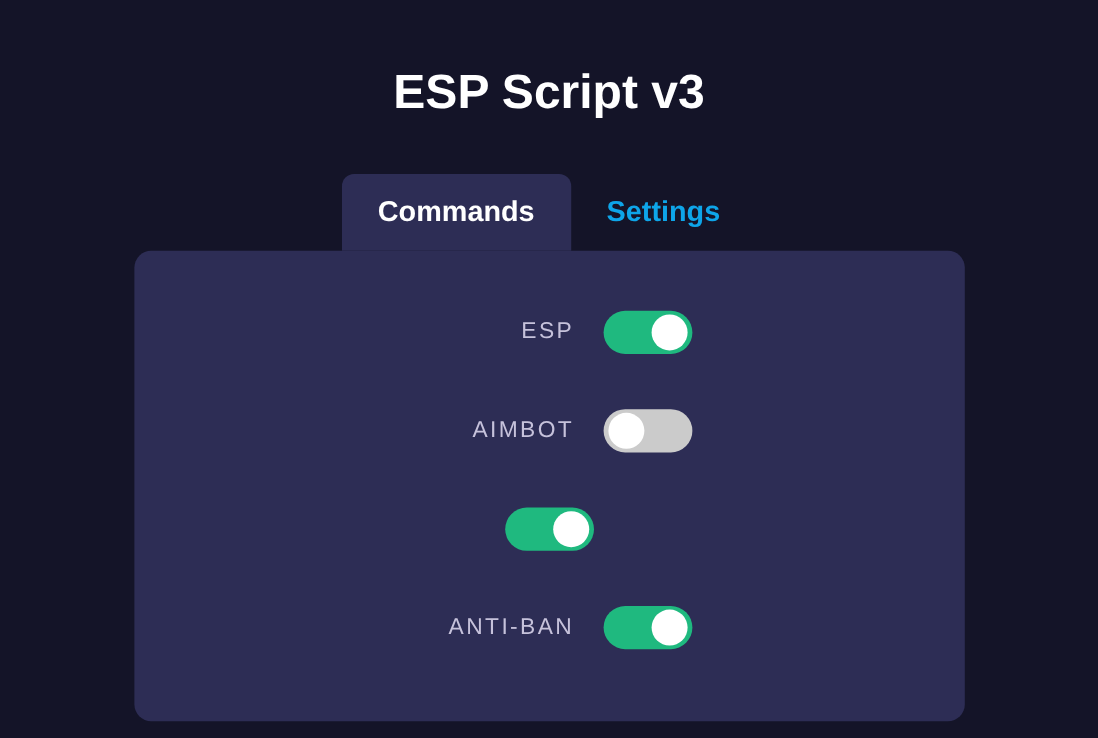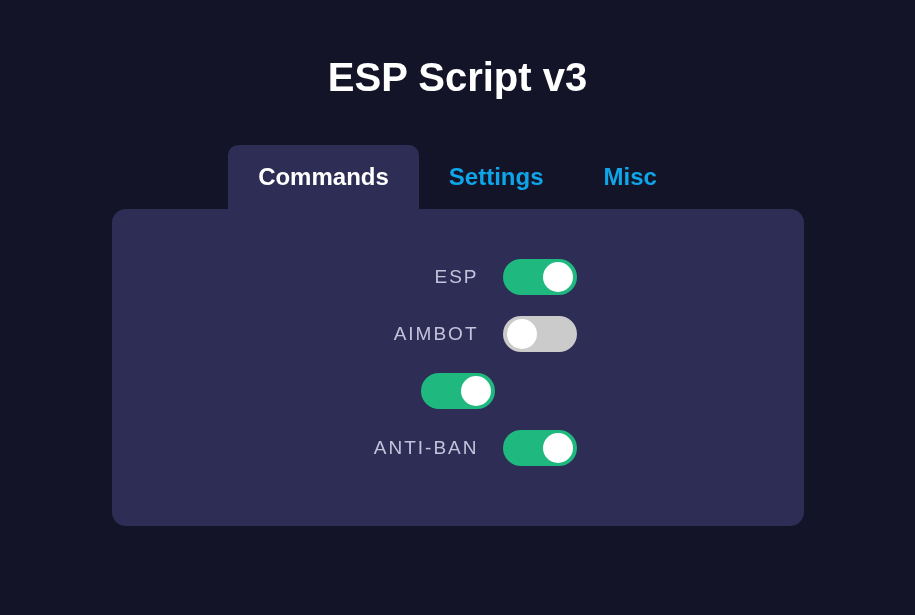--- a/index.html
+++ b/index.html
@@ -47,21 +47,21 @@
       background-color: #2d2d55;
       color: #ffffff;
     }
     .panel {
       width: 100%;
       background-color: #2d2d55;
       border-radius: 14px;
       padding: 50px 40px 60px 40px;
       display: flex;
       flex-direction: column;
-      gap: 21px;
+      gap: 46px;
     }
     .row {
       display: flex;
       align-items: center;
       justify-content: center;
       gap: 24px;
     }
     .row-label {
       color: #c6c2db;
       font-size: 19px;
@@ -106,23 +106,20 @@
 <h1 class="title">ESP Script v3</h1>
 
 <div class="container">
   <div class="tabs">
     <div class="tab active">
       <span>Commands</span>
     </div>
     <div class="tab">
       <span>Settings</span>
     </div>
-    <div class="tab">
-      <span>Misc</span>
-    </div>
   </div>
 
   <div class="panel">
     <div class="row">
       <span class="row-label">ESP</span>
       <div class="toggle on">
         <div class="toggle-knob"></div>
       </div>
     </div>
     <div class="row">

